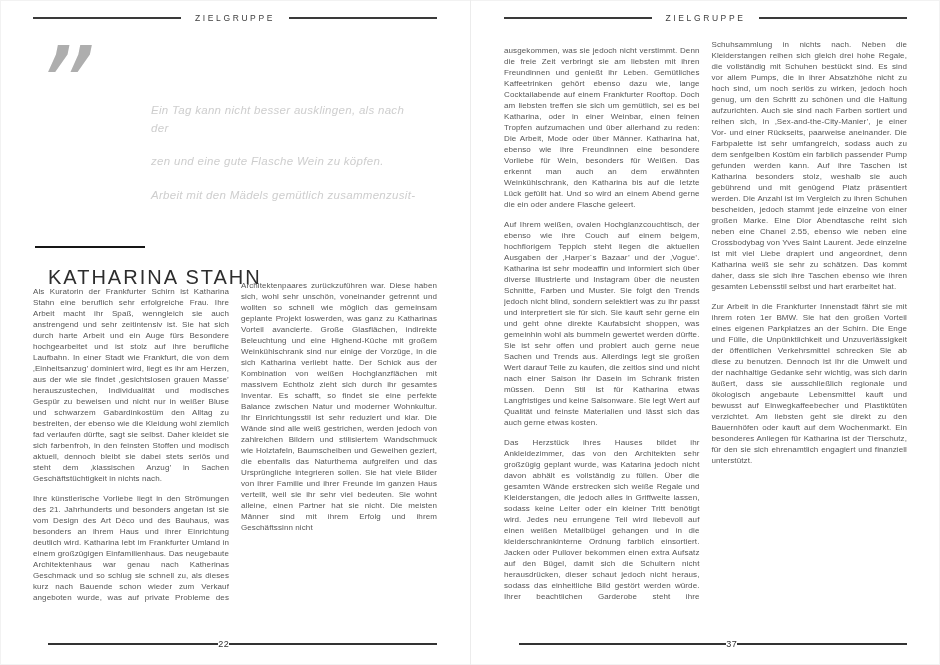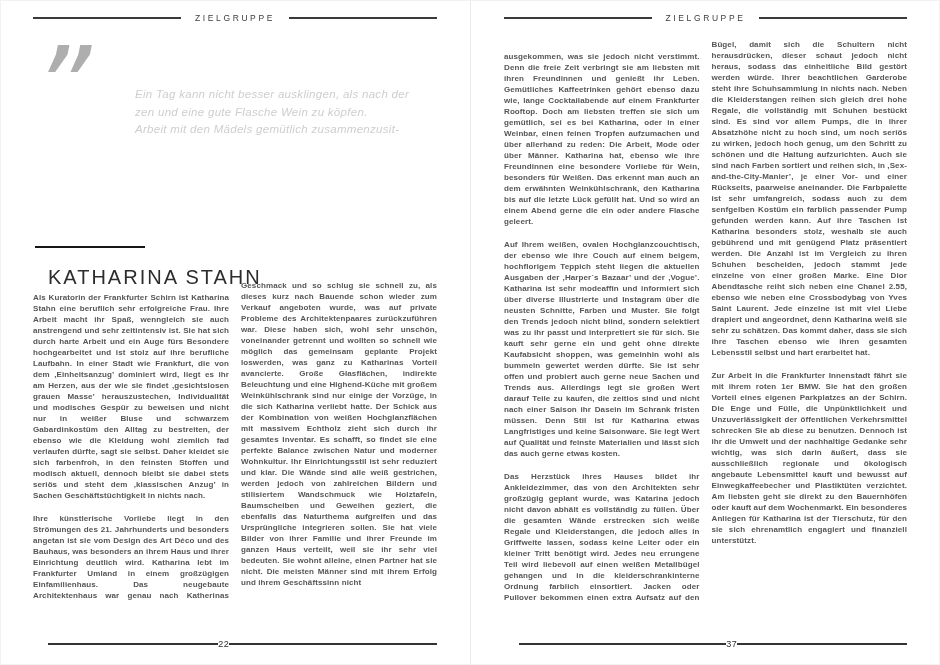--- a/index.html
+++ b/index.html
@@ -17,37 +17,37 @@
   .pg-header .htitle{font-size:8.5px;letter-spacing:2.6px;color:#3d3d3d;font-weight:500;white-space:nowrap;}
 
   
   .quote-block{position:absolute;top:46px;left:33px;right:33px;height:100px;}
   .quote-mark{
     position:absolute;left:0px;top:-14px;font-size:112px;line-height:1;
     font-style:italic;color:#aeaeae;font-family:"DejaVu Sans",sans-serif;
   }
   .quote-text{position:absolute;left:102px;top:40px;width:300px;
     font-size:11.5px;line-height:17.5px;font-style:italic;color:#cecece;letter-spacing:0.3px;}
-  .quote-text p{margin:0;}
+  .quote-text p{margin:16px;}
 
   
   .heading-rule{position:absolute;top:246px;left:35px;width:110px;height:2px;background:#161616;}
   .page-heading{position:absolute;top:251px;left:33px;margin:15px;
     font-size:20px;font-weight:500;letter-spacing:2px;color:#2d2d2d;}
 
   
   .body-cols{
     position:absolute;left:33px;right:33px;overflow:hidden;
     columns:2;column-gap:12px;column-fill:auto;
     font-size:8px;line-height:11px;color:#565656;text-align:justify;
     letter-spacing:0.1px;
   }
   .body-left{top:280px;height:328px;}
   .body-right{top:39px;height:572px;}
-  .body-cols p{margin:12px 0 9px 0;font-weight:bold;}
+  .body-cols p{margin:6px 0 9px 0;}
   .body-cols p:last-child{margin-bottom:0;}
 
   
   .pg-footer{position:absolute;bottom:16px;left:48px;right:33px;display:flex;align-items:center;}
   .pg-footer .frule{height:1.5px;background:#333333;}
   .pg-footer .fa{flex:0.82;}
   .pg-footer .fb{flex:1;}
   .page-right .pg-footer .fa{flex:1;}
   .page-right .pg-footer .fb{flex:0.82;}
   .page-num{font-size:9px;color:#303030;letter-spacing:0.5px;font-weight:500;}

